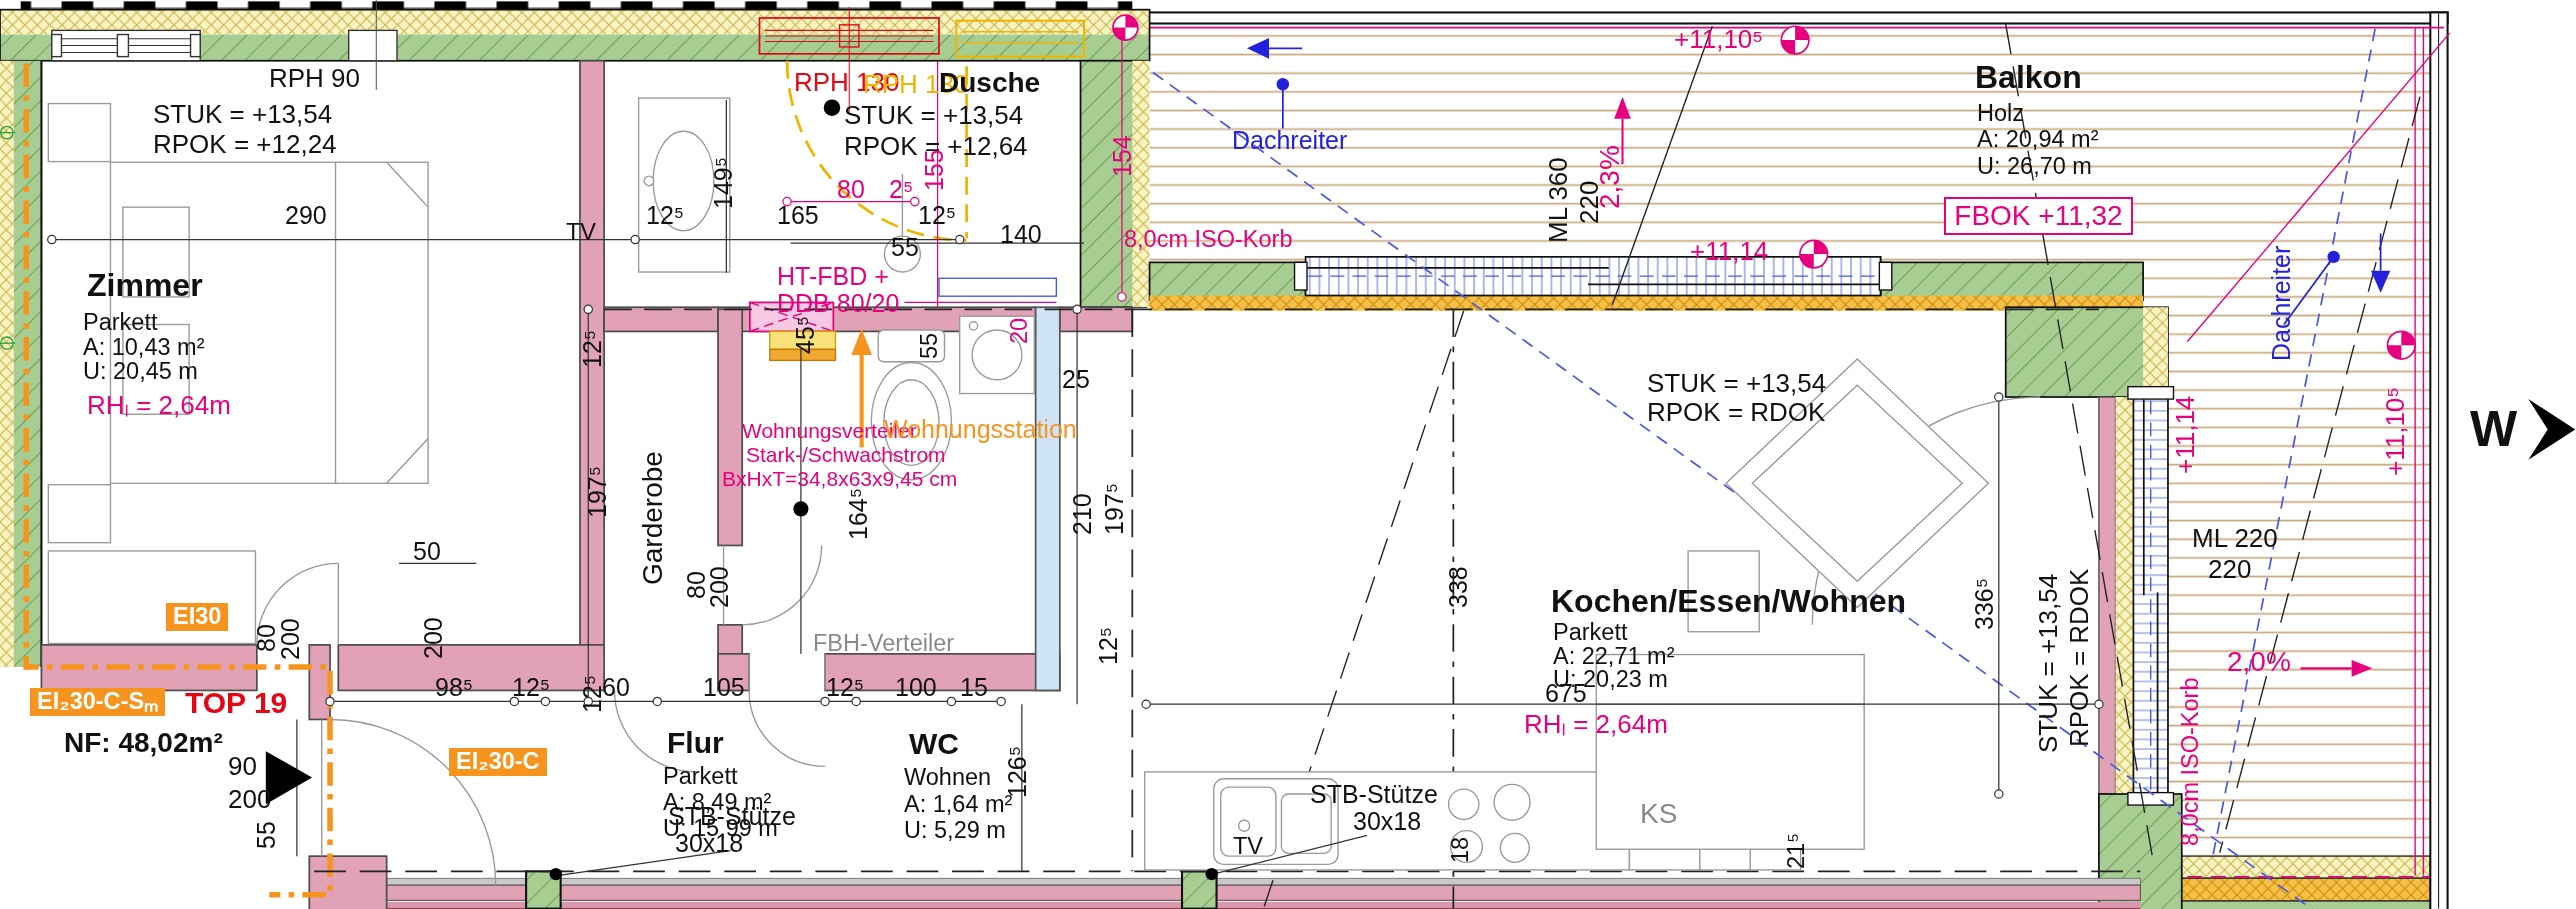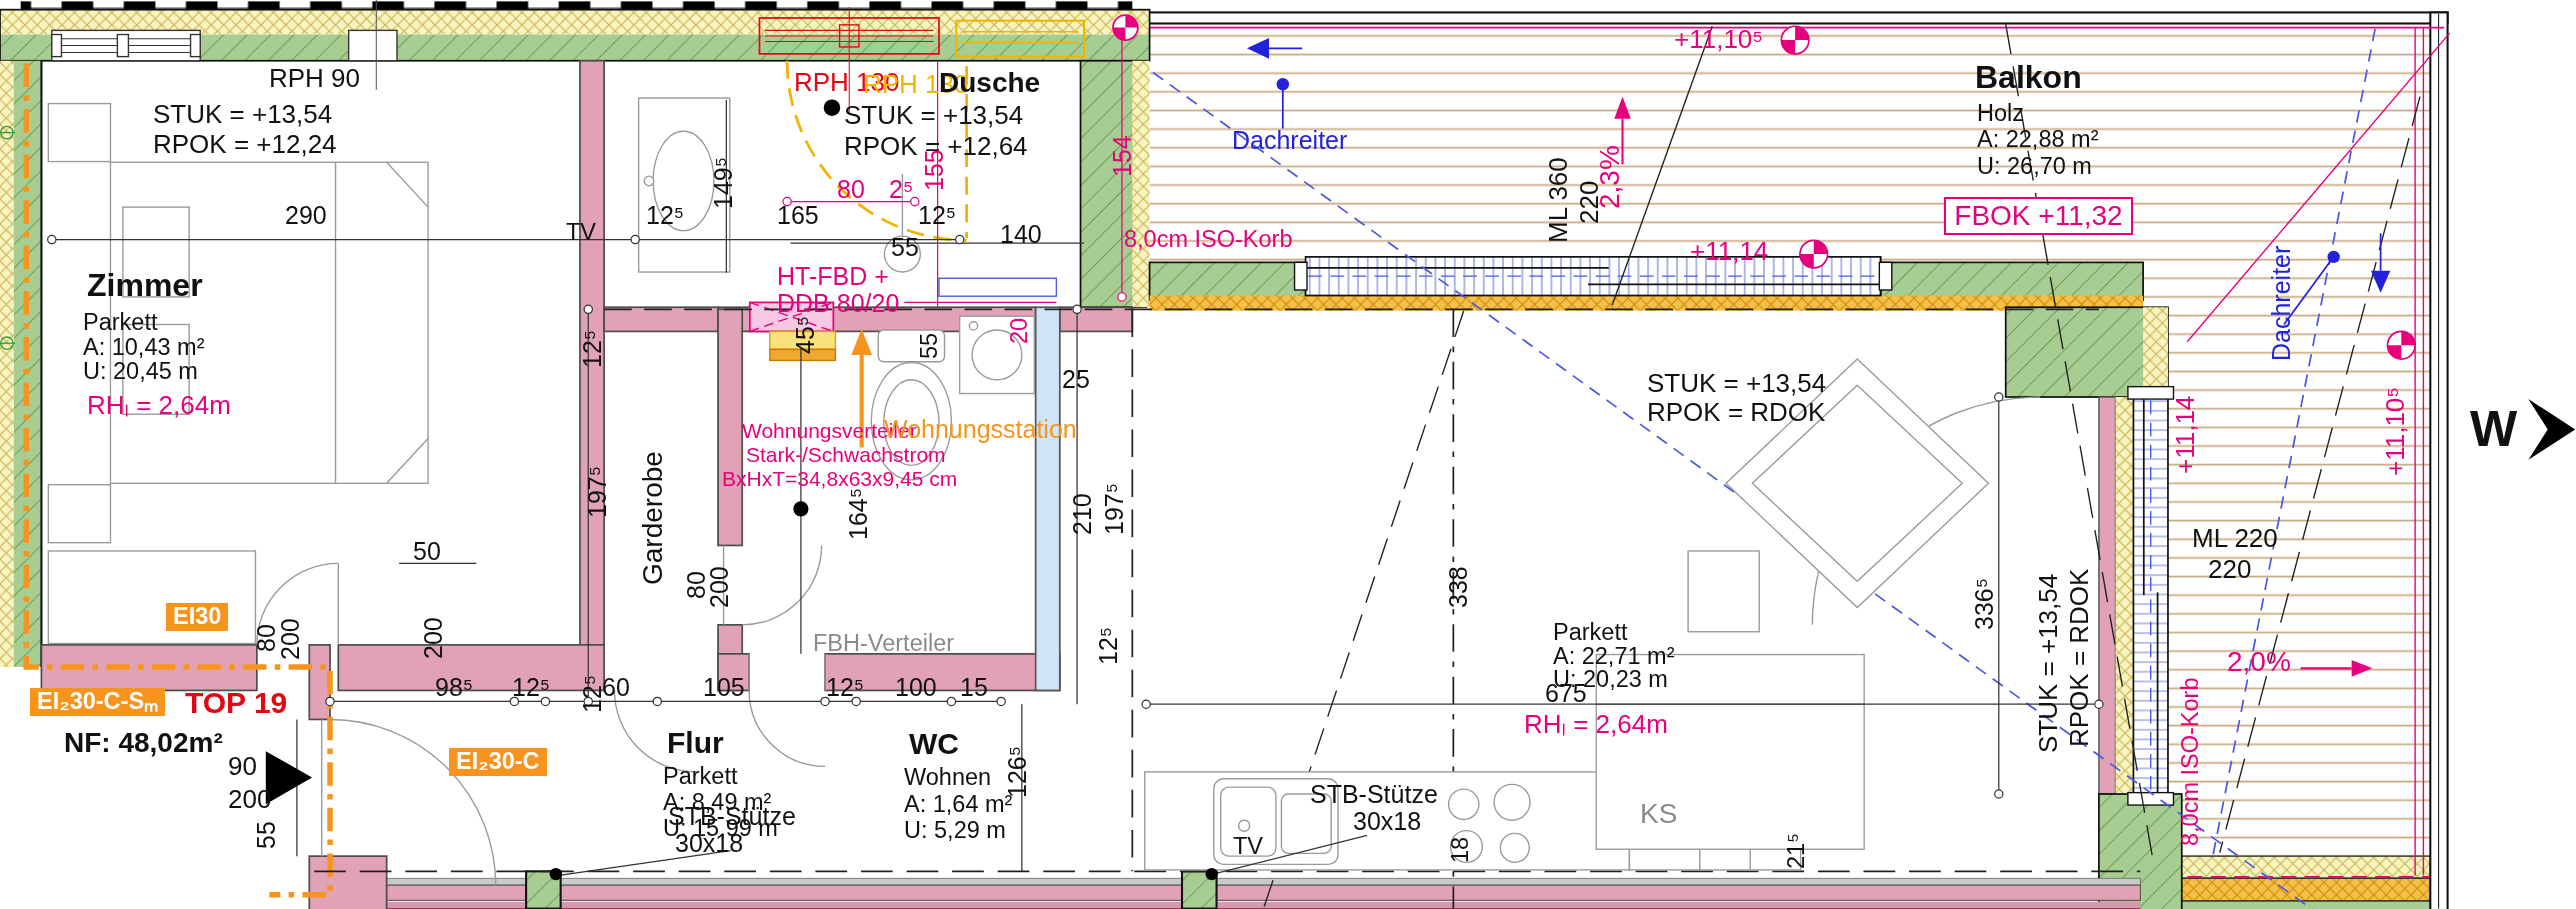--- a/index.html
+++ b/index.html
@@ -420,33 +420,34 @@
   <span class="lbl f36" style="left:675px;top:831px">30x18</span>
   <span class="lbl f36" style="left:1310px;top:782px">STB-Stütze</span>
   <span class="lbl f36" style="left:1353px;top:809px">30x18</span>
   <span class="lbl f34" style="left:1233px;top:835px">TV</span>
   <span class="lbl f40 gry" style="left:1640px;top:800px">KS</span>
   <span class="lbl f34 rot" style="left:1449px;top:863px">18</span>
   <span class="lbl f34 rot" style="left:1785px;top:869px">21⁵</span>
 
   <span class="lbl f38" style="left:1647px;top:370px">STUK = +13,54</span>
   <span class="lbl f38" style="left:1647px;top:399px">RPOK = RDOK</span>
+  <span class="lbl f46 b" style="left:1551px;top:585px">Kochen/Essen/Wohnen</span>
   <span class="lbl f34" style="left:1553px;top:621px">Parkett</span>
   <span class="lbl f34" style="left:1553px;top:645px">A: 22,71 m²</span>
   <span class="lbl f34" style="left:1553px;top:668px">U: 20,23 m</span>
   <span class="lbl f36" style="left:1545px;top:681px">675</span>
   <span class="lbl f38 mag" style="left:1524px;top:711px">RHₗ = 2,64m</span>
   <span class="lbl f36 rot" style="left:1446px;top:608px">338</span>
   <span class="lbl f36 rot" style="left:1972px;top:630px">336⁵</span>
   <span class="lbl f38 rot" style="left:2035px;top:753px">STUK = +13,54</span>
   <span class="lbl f38 rot" style="left:2066px;top:747px">RPOK = RDOK</span>
 
   <span class="lbl f46 b" style="left:1975px;top:61px">Balkon</span>
   <span class="lbl f34" style="left:1977px;top:102px">Holz</span>
-  <span class="lbl f34" style="left:1977px;top:128px">A: 22,88 m²</span>
+  <span class="lbl f34" style="left:1977px;top:128px">A: 20,94 m²</span>
   <span class="lbl f34" style="left:1977px;top:155px">U: 26,70 m</span>
   <span class="lbl f40 mag boxed" style="left:1944px;top:197px">FBOK +11,32</span>
   <span class="lbl f36 blu" style="left:1232px;top:128px">Dachreiter</span>
   <span class="lbl f34 mag" style="left:1124px;top:228px">8,0cm ISO-Korb</span>
   <span class="lbl f38 rot" style="left:1545px;top:243px">ML 360</span>
   <span class="lbl f38 rot" style="left:1576px;top:224px">220</span>
   <span class="lbl f40 mag rot" style="left:1596px;top:209px">2,3%</span>
   <span class="lbl f38 mag" style="left:1690px;top:238px">+11,14</span>
   <span class="lbl f38 mag" style="left:1674px;top:26px">+11,10⁵</span>
 

